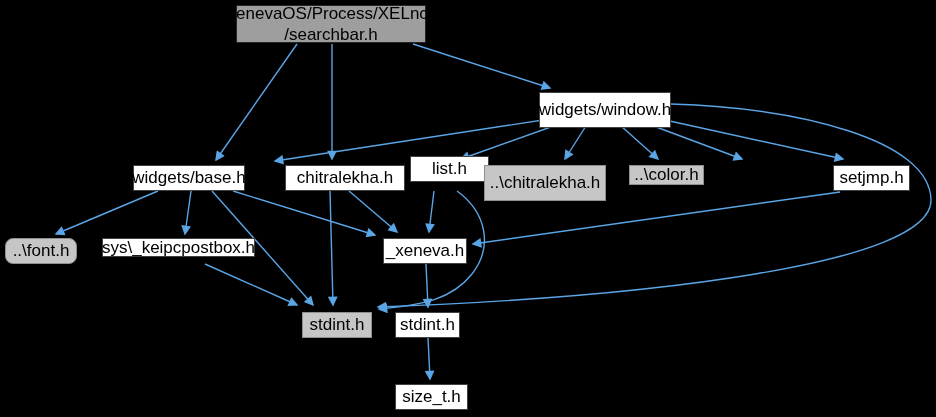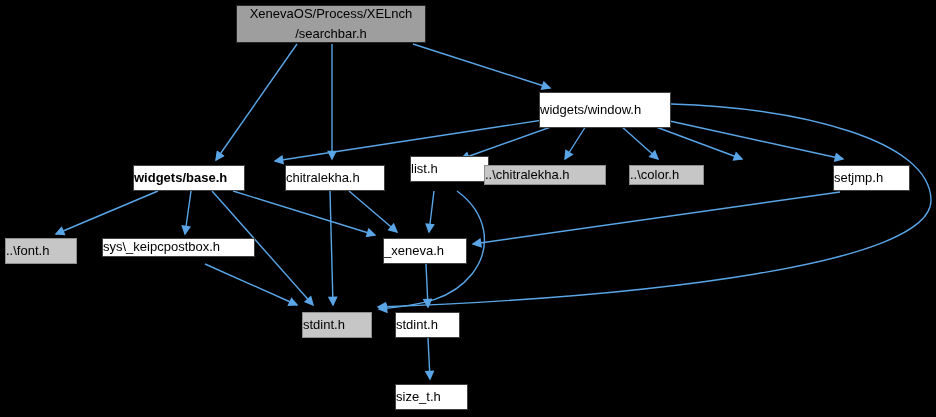--- a/index.html
+++ b/index.html
@@ -7,22 +7,22 @@
     position:relative;
     width:936px;height:417px;
     background:#000000;
     font-family:"Liberation Sans", "DejaVu Sans", sans-serif;
     overflow:hidden;
   }
   svg.edges{position:absolute;left:0;top:0;width:936px;height:417px;}
   .node{
     position:absolute;
     box-sizing:border-box;
-    display:flex;align-items:center;justify-content:space-between;
-    font-size:13px;color:#000;
+    display:flex;align-items:center;justify-content:center;
+    font-size:17px;color:#000;
     white-space:nowrap;
     text-align:center;
     line-height:1.25;
   }
   .node.white{background:#ffffff;border:1px solid #404040;}
   .node.gray{background:#c6c6c6;border:1px solid #8f8f8f;}
   .node.root{background:#9e9e9e;border:1px solid #242424;flex-direction:column;}
 </style>
 </head>
 <body>
@@ -61,34 +61,34 @@
     </g>
   </svg>
 
   <div class="node root" style="left:236px;top:5px;width:190px;height:38px;">
     <span>XenevaOS/Process/XELnch</span>
     <span>/searchbar.h</span>
   </div>
 
   <div class="node white" style="left:539px;top:92px;width:132px;height:36px;">widgets/window.h</div>
 
-  <div class="node white" style="left:133px;top:165px;width:112px;height:26px;font-weight:bold;">widgets/base.h</div>
+  <div class="node white" style="left:133px;top:165px;width:112px;height:26px;">widgets/base.h</div>
 
-  <div class="node white" style="left:285px;top:165px;width:100px;height:26px;">chitralekha.h</div>
+  <div class="node white" style="left:285px;top:165px;width:120px;height:26px;">chitralekha.h</div>
 
   <div class="node white" style="left:410px;top:156px;width:79px;height:26px;">list.h</div>
 
-  <div class="node gray" style="left:484px;top:165px;width:122px;height:20px;">..\chitralekha.h</div>
+  <div class="node gray" style="left:484px;top:165px;width:122px;height:36px;">..\chitralekha.h</div>
 
   <div class="node gray" style="left:629px;top:165px;width:75px;height:20px;">..\color.h</div>
 
 
   <div class="node white" style="left:833px;top:165px;width:77px;height:26px;">setjmp.h</div>
 
-  <div class="node gray" style="left:5px;top:238px;width:72px;height:26px;">..\font.h</div>
+  <div class="node gray" style="left:5px;top:238px;width:72px;height:26px;border-radius:8px;">..\font.h</div>
 
   <div class="node white" style="left:102px;top:238px;width:153px;height:19px;">sys\_keipcpostbox.h</div>
 
   <div class="node white" style="left:383px;top:238px;width:84px;height:26px;">_xeneva.h</div>
 
   <div class="node gray" style="left:302px;top:312px;width:70px;height:26px;">stdint.h</div>
 
   <div class="node white" style="left:395px;top:312px;width:65px;height:26px;">stdint.h</div>
 
   <div class="node white" style="left:395px;top:384px;width:73px;height:26px;">size_t.h</div>

